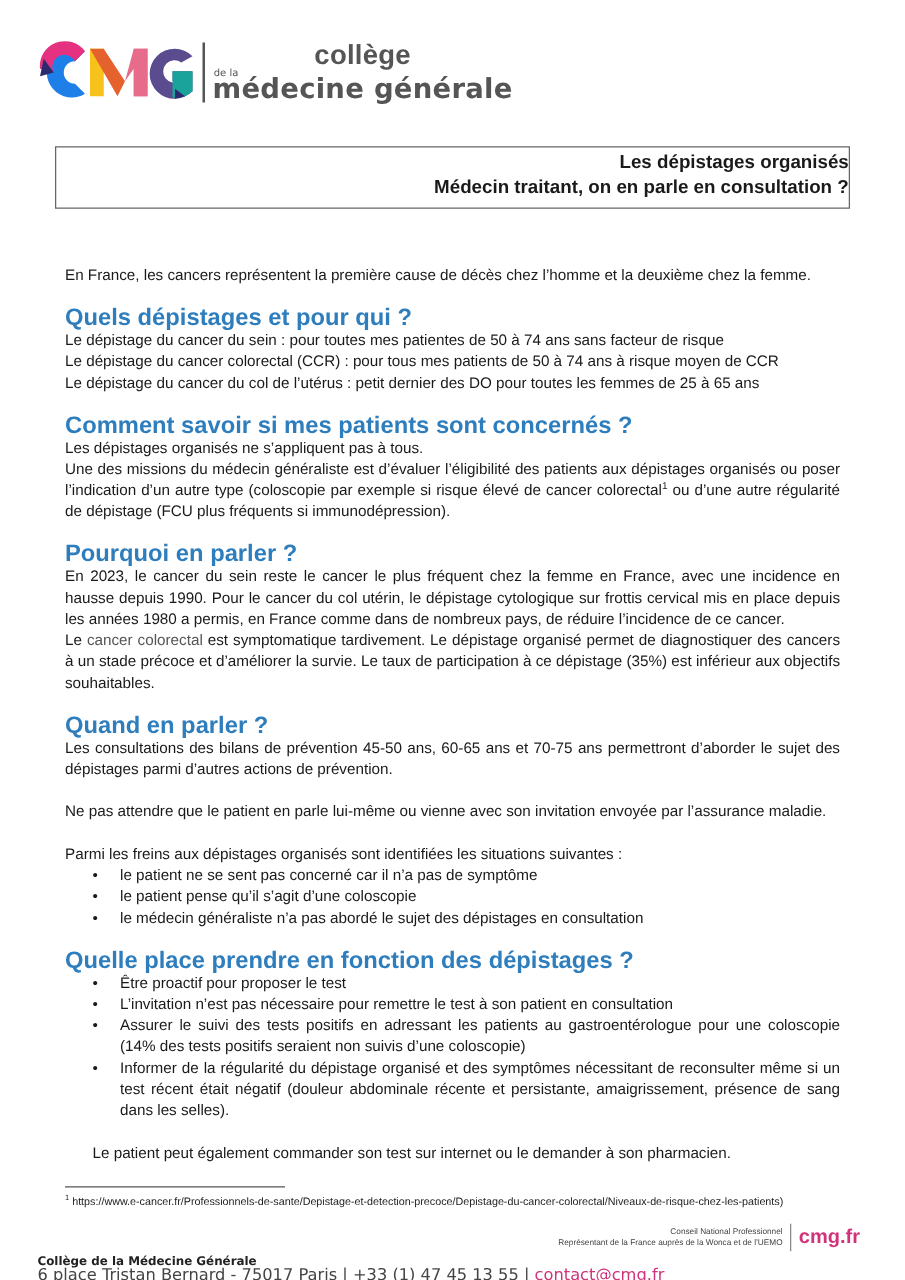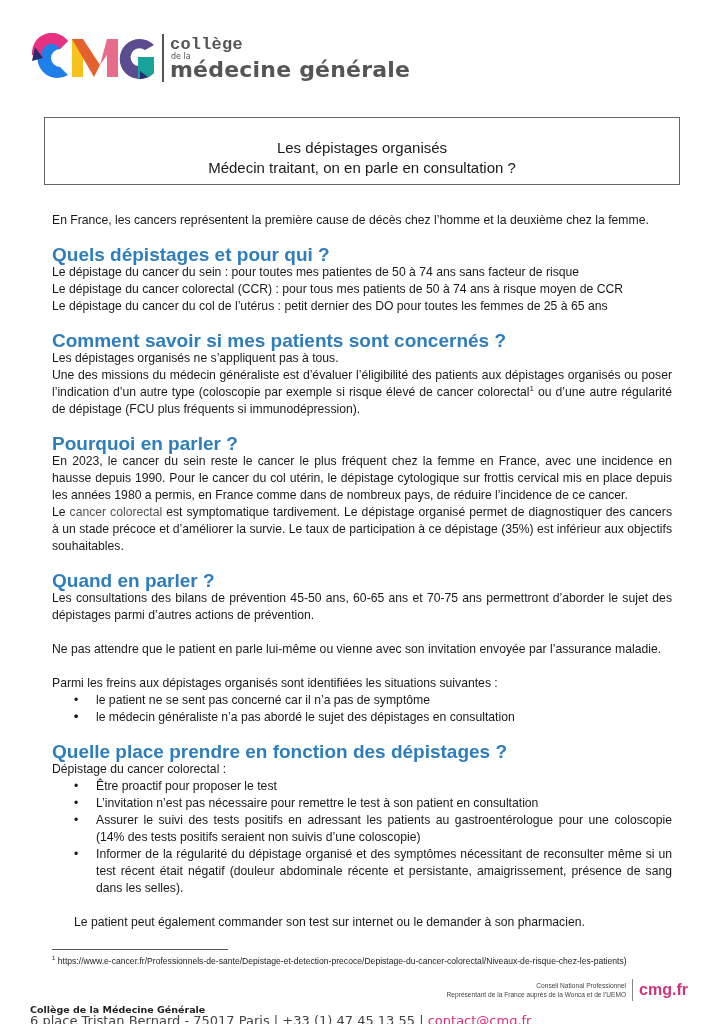--- a/index.html
+++ b/index.html
@@ -4,28 +4,28 @@
   <style>
     html, body { margin: 0; padding: 0; background: #ffffff; }
     body {
       width: 724px; height: 1024px; position: relative; overflow: hidden;
       font-family: "Liberation Sans", sans-serif; color: #1a1a1a;
     }
     .logo { position: absolute; left: 28px; top: 30px; height: 56px; display: flex; align-items: center; }
     .logo-mark { position: relative; width: 128px; height: 50px; }
     .logo-sep { width: 2px; height: 48px; background: #555; margin: 0 6px 0 6px; }
     .logo-text { display: flex; flex-direction: column; justify-content: center; color: #555; line-height: 1; }
-    .logo-text .l1 { font-family: Liberation Mono, monospace; font-weight: bold; font-size: 17px; letter-spacing: 0.2px; }
+    .logo-text .l1 { font-family: Liberation Sans, sans-serif; font-weight: bold; font-size: 22px; letter-spacing: 0.2px; text-align: center; }
     .logo-text .l2 { font-family: "DejaVu Sans", sans-serif; font-size: 8px; margin: 0 0 -2px 1px; }
     .logo-text .l3 { font-family: "DejaVu Sans", sans-serif; font-weight: bold; font-size: 22px; letter-spacing: 0.2px; }
 
     .title-box {
       position: absolute; left: 44px; top: 117px; width: 634px; height: 46px;
-      border: 1.5px solid #666; text-align: center;
-      font-weight: normal; font-size: 15px; line-height: 20px; padding-top: 20px; box-sizing: content-box;
+      border: 1.5px solid #666; text-align: right;
+      font-weight: bold; font-size: 15px; line-height: 20px; padding-top: 2px; box-sizing: content-box;
     }
     .content {
       position: absolute; left: 52px; top: 196px; width: 620px;
       font-size: 12.2px; line-height: 17px; color: #1a1a1a; margin-top: 16px;
     }
     .content p { margin: 0; }
     .gap { height: 17px; }
     h2 { margin: 0; font-size: 19px; line-height: 18px; font-weight: bold; color: #2e7dbd; }
     .justify { text-align: justify; }
     .muted { color: #555; }
@@ -110,29 +110,28 @@
 
   <section>
     <h2>Quand en parler ?</h2>
     <p class="justify">Les consultations des bilans de prévention 45-50 ans, 60-65 ans et 70-75 ans permettront d’aborder le sujet des dépistages parmi d’autres actions de prévention.</p>
     <div class="gap"></div>
     <p>Ne pas attendre que le patient en parle lui-même ou vienne avec son invitation envoyée par l’assurance maladie.</p>
     <div class="gap"></div>
     <p>Parmi les freins aux dépistages organisés sont identifiées les situations suivantes :</p>
     <ul class="bul">
       <li><span class="dot">•</span><span>le patient ne se sent pas concerné car il n’a pas de symptôme</span></li>
-      <li><span class="dot">•</span></li>
+      <li><span class="dot">•</span><span>le patient pense qu’il s’agit d’une coloscopie</span></li>
       <li><span class="dot">•</span><span>le médecin généraliste n’a pas abordé le sujet des dépistages en consultation</span></li>
     </ul>
   </section>
   <div class="gap"></div>
 
   <section>
     <h2>Quelle place prendre en fonction des dépistages ?</h2>
-    <p>Dépistage du cancer colorectal :</p>
     <ul class="bul">
       <li><span class="dot">•</span><span>Être proactif pour proposer le test</span></li>
       <li><span class="dot">•</span><span>L’invitation n’est pas nécessaire pour remettre le test à son patient en consultation</span></li>
       <li><span class="dot">•</span><span>Assurer le suivi des tests positifs en adressant les patients au gastroentérologue pour une coloscopie (14% des tests positifs seraient non suivis d’une coloscopie)</span></li>
       <li><span class="dot">•</span><span>Informer de la régularité du dépistage organisé et des symptômes nécessitant de reconsulter même si un test récent était négatif (douleur abdominale récente et persistante, amaigrissement, présence de sang dans les selles).</span></li>
     </ul>
     <div class="gap"></div>
     <p class="indent">Le patient peut également commander son test sur internet ou le demander à son pharmacien.</p>
   </section>
 </div>

